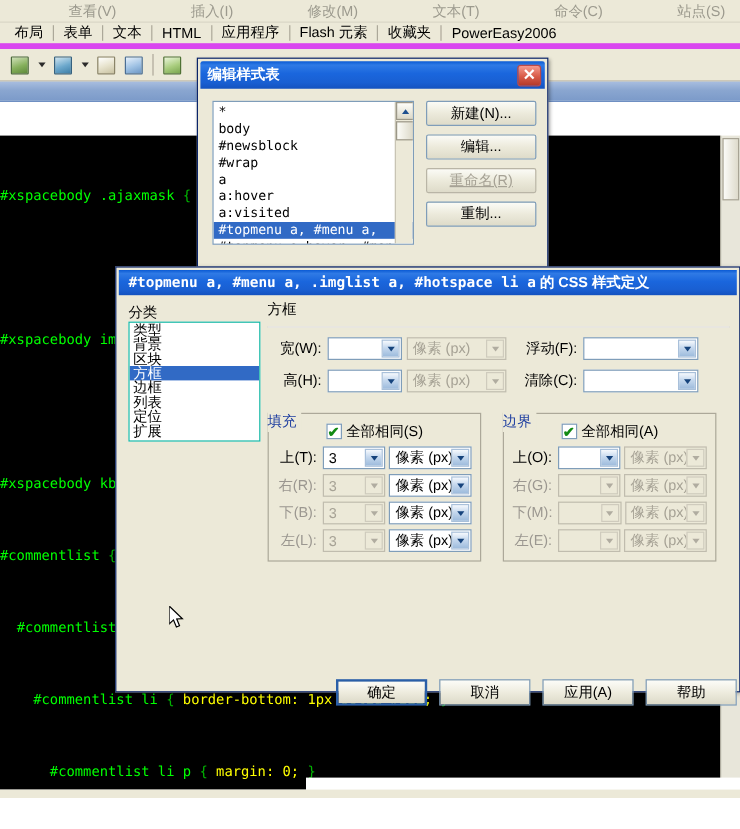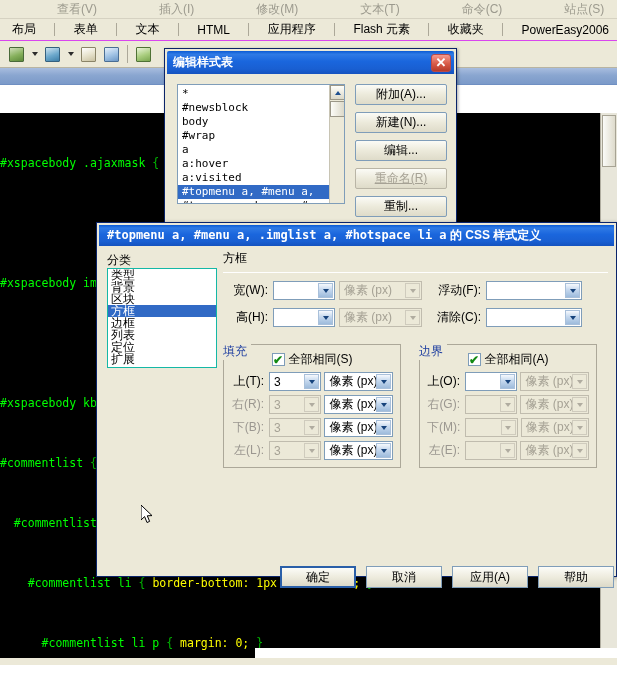--- a/index.html
+++ b/index.html
@@ -23,22 +23,21 @@
   }
   .menubar .mi {
     padding:2px 7px; font-size:12px; color:#9c9a8e; white-space:nowrap;margin-left:48px;
   }
 
   
   .insertbar {
     position:absolute; left:0; top:19px; width:617px; height:22px;
     background:#ece9d8;
     display:flex; align-items:center; padding-left:4px;
-    border-bottom:1px solid #d946ef;
-    justify-content:space-between;
+    border-bottom:5px solid #d946ef;
   }
   .insertbar .it { font-size:12px; color:#000; padding:0 8px; white-space:nowrap; }
   .insertbar .sep { width:1px; height:13px; background:#aca899; }
 
   
   .toolbar {
     position:absolute; left:0; top:41px; width:617px; height:27px;
     background:#ece9d8;
     display:flex; align-items:center; padding-left:6px; gap:2px;
     border-bottom:1px solid #b8b4a2;
@@ -382,37 +381,36 @@
 </div>
 
 <div class="dlg1">
   <div class="tbar">
     <span class="ttl">编辑样式表</span>
     <span class="xbtn">✕</span>
   </div>
   <div class="body">
     <div class="stylelist">
       <div class="row">*</div>
+      <div class="row">body</div>
       <div class="row">#newsblock</div>
-      <div class="row">body</div>
       <div class="row">#wrap</div>
       <div class="row">a</div>
       <div class="row">a:hover</div>
       <div class="row">a:visited</div>
       <div class="row sel">#topmenu a, #menu a,</div>
       <div class="row">#topmenu a:hover, #men</div>
       <div class="listsb">
         <div class="up">
             <i></i>
           </div>
         <div class="th"></div>
       </div>
     </div>
     <div class="dlgbtns">
-      <div class="dbtn">附加(A)...</div>
       <div class="dbtn">新建(N)...</div>
       <div class="dbtn">编辑...</div>
       <div class="dbtn dis">重命名(R)</div>
       <div class="dbtn">重制...</div>
     </div>
   </div>
 </div>
 
 <div class="dlg2">
   <div class="tbar2">

